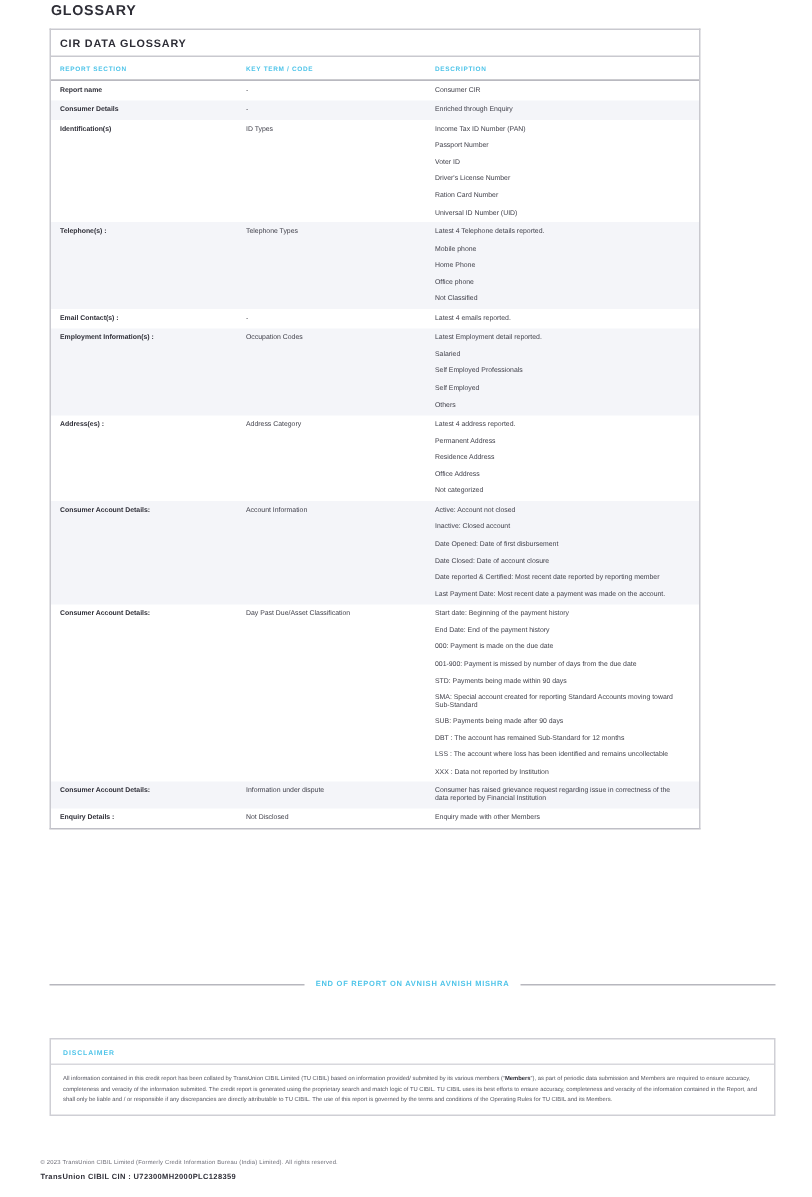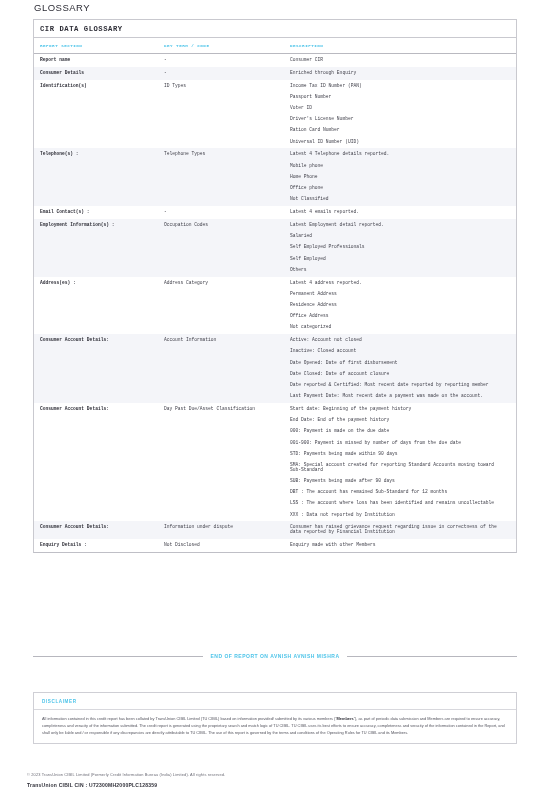--- a/index.html
+++ b/index.html
@@ -22,36 +22,35 @@
     position: relative;
     box-sizing: border-box;
   }
 
   
   .page-title {
     position: absolute;
     left: 34px;
     top: 2px;
     font-size: 9.5px;
-    font-weight: normal;
+    font-weight: bold;
     letter-spacing: 0.5px;
     color: #2d2d36;
   }
 
   
   .glossary-card {
     position: absolute;
     left: 33px;
     top: 19px;
-    width: 484px;
+    width: 434px;
     border: 1px solid #c9c9cf;
     border-bottom: 1px solid #bfbfc6;
     box-sizing: border-box;
     background: #ffffff;
-    font-family: Liberation Mono, monospace;
   }
   .card-title-bar {
     height: 18px;
     line-height: 18px;
     padding-left: 6px;
     font-size: 7.2px;
     font-weight: bold;
     letter-spacing: 0.55px;
     color: #2d2d36;
     border-bottom: 1px solid #c9c9cf;

